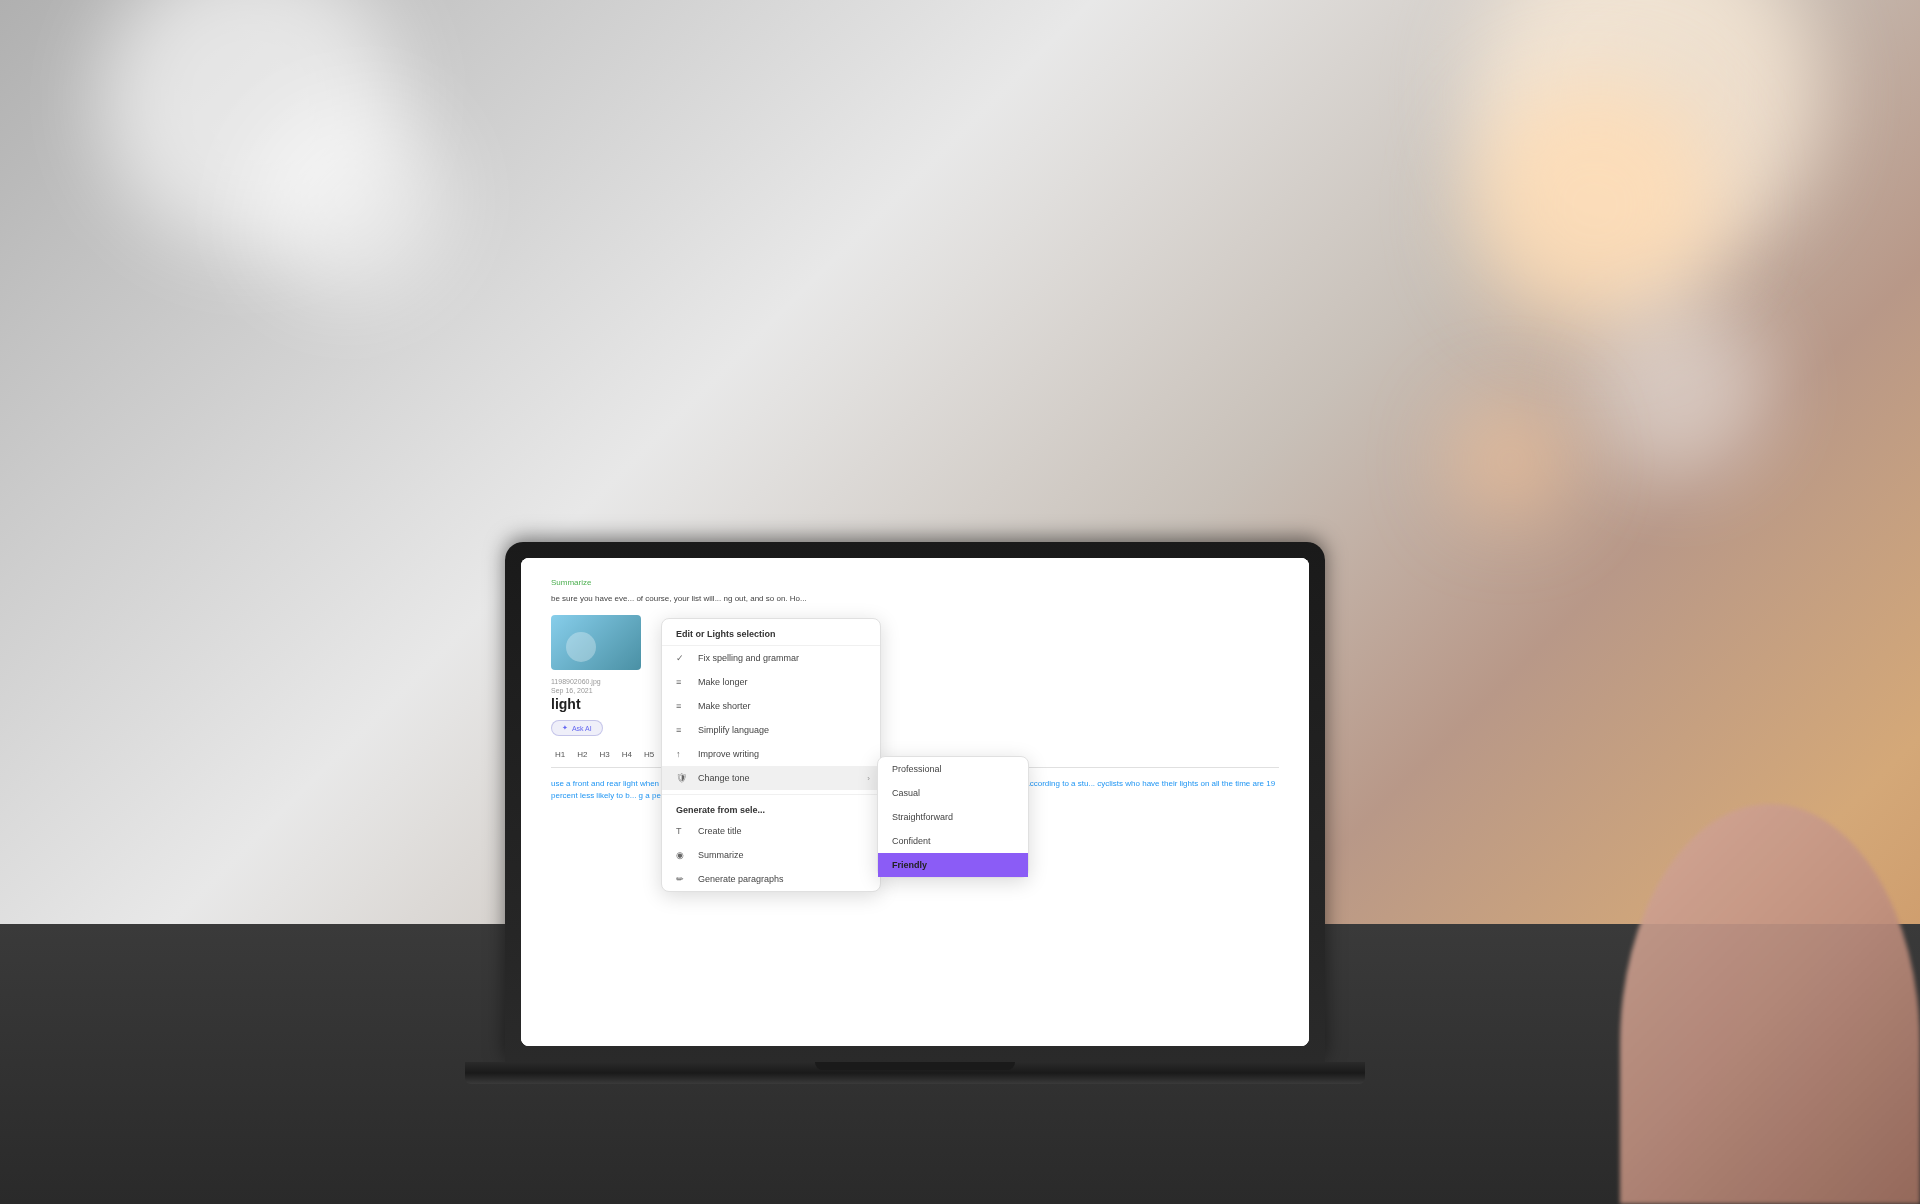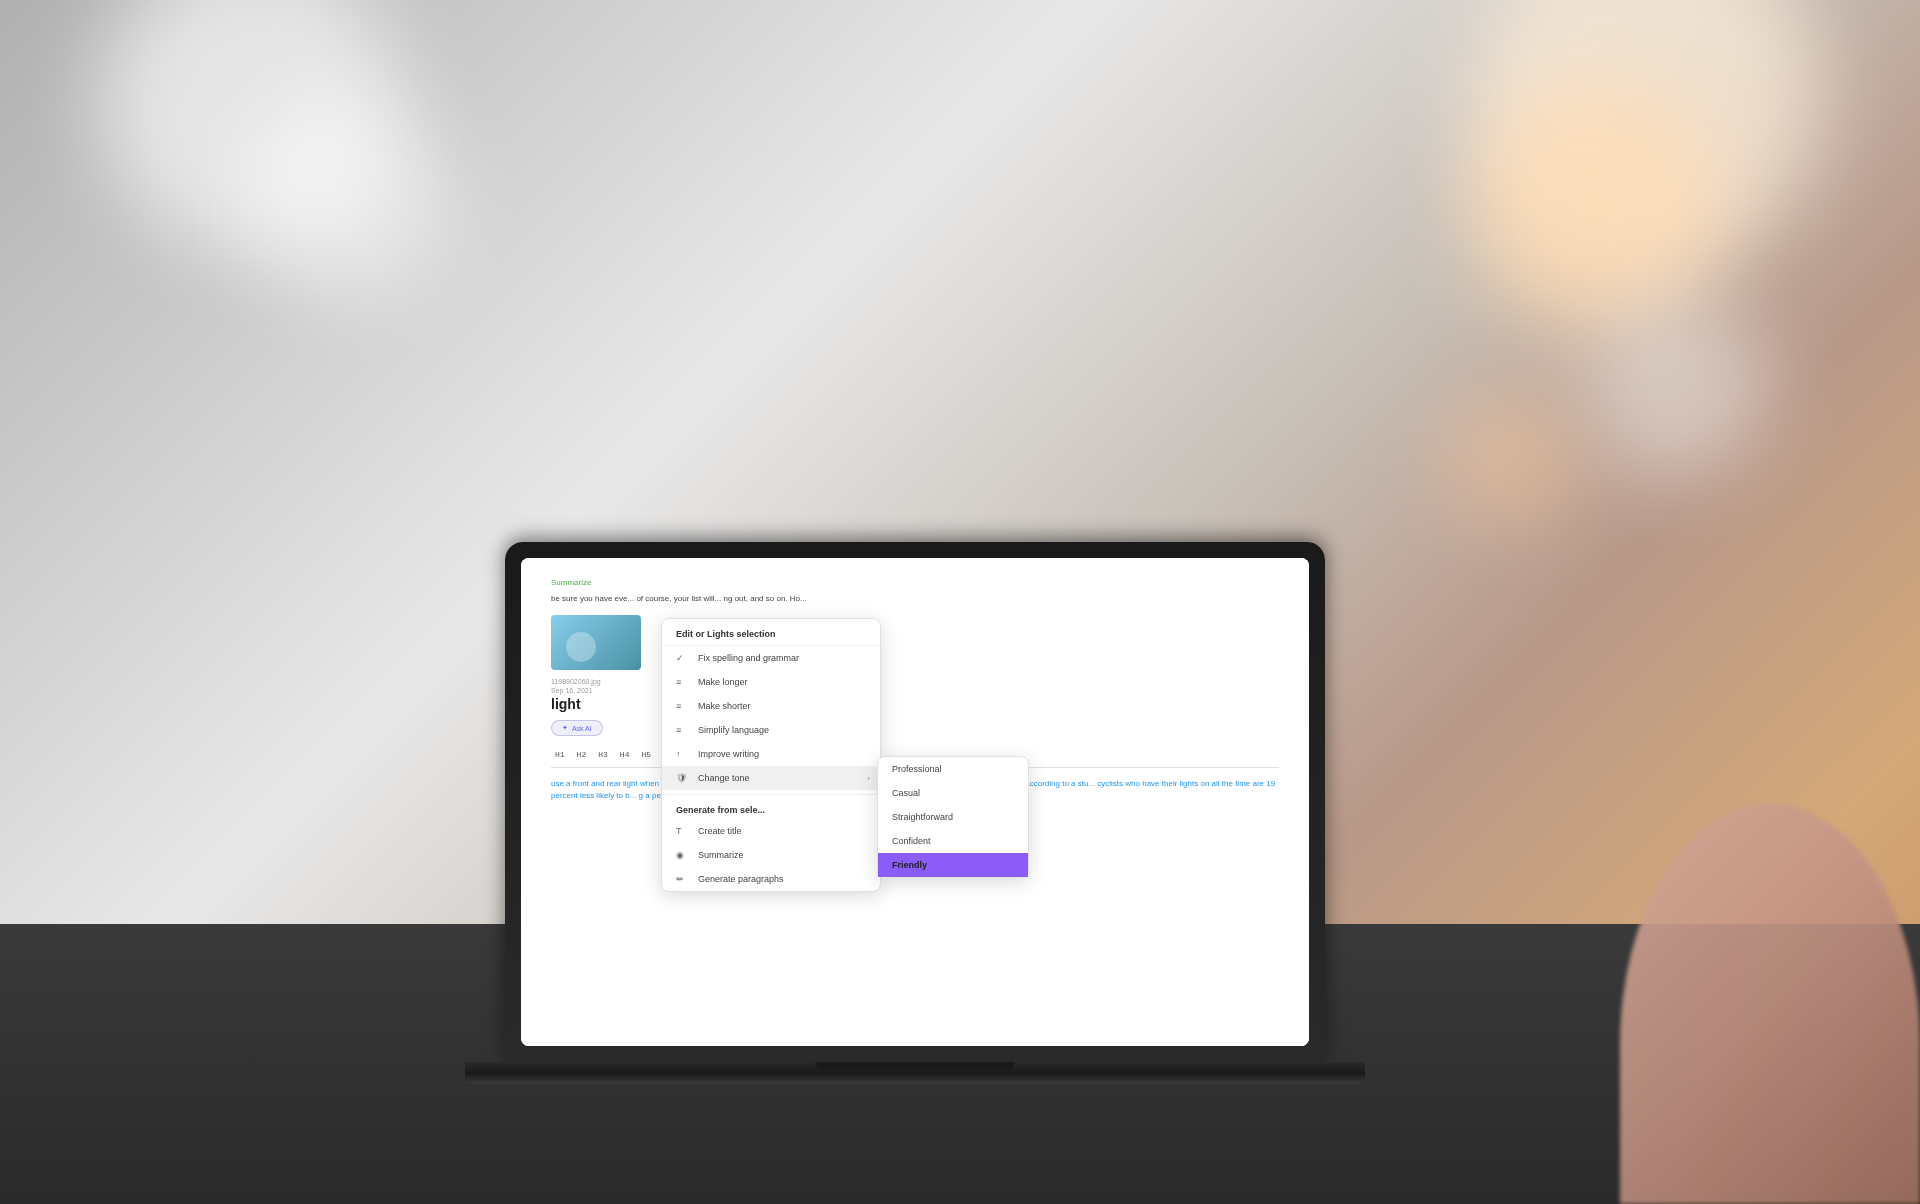--- a/index.html
+++ b/index.html
@@ -166,21 +166,20 @@
       margin-bottom: 10px;
       font-size: 8px;
       color: #555;
     }
 
     .toolbar-btn {
       padding: 2px 4px;
       border-radius: 3px;
       cursor: pointer;
       font-size: 8px;
-      font-family: Liberation Mono, monospace;
     }
 
     .required-badge {
       color: #4CAF50;
       font-size: 8px;
       margin-bottom: 6px;
     }
 
     .editor-text {
       font-size: 8px;

